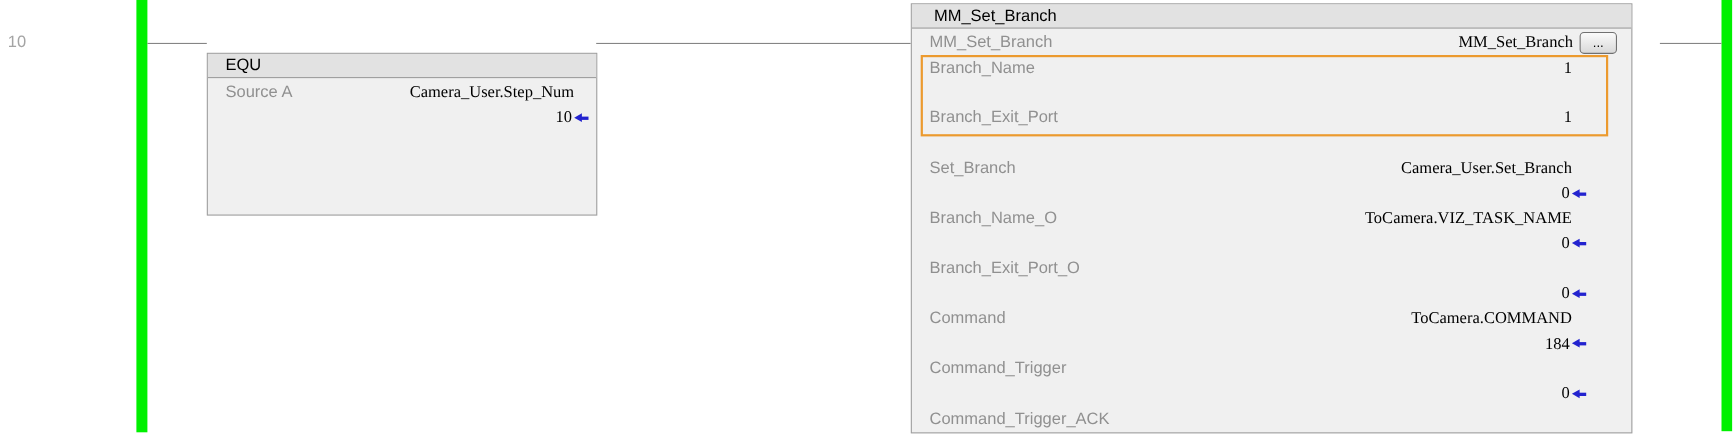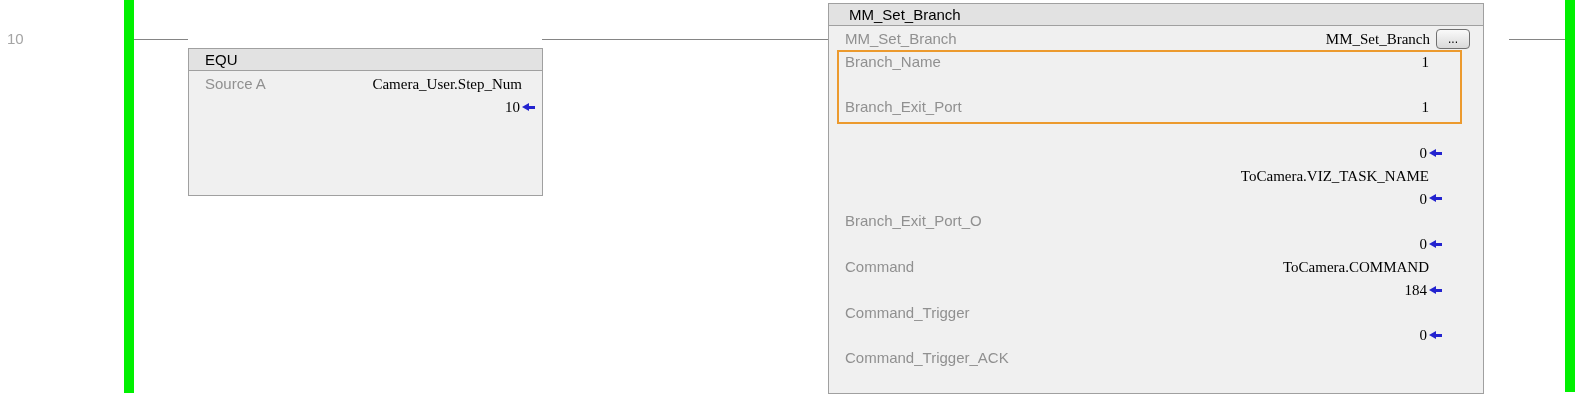--- a/index.html
+++ b/index.html
@@ -148,27 +148,34 @@
           </span>
         </div>
         <div class="row"></div>
         <div class="row">
           <span class="lbl">Branch_Exit_Port</span>
           <span class="valwrap">
             <span class="val">1</span>
           </span>
         </div>
         <div class="row"></div>
-        <div class="row arrow-row">
-          <span class="valwrap">
-            <span class="val">0</span>
-            <span class="arr"></span>
-          </span>
-        </div>
-        <div class="row">
+        <div class="row">
+          <span class="lbl">Set_Branch</span>
+          <span class="valwrap">
+            <span class="val">Camera_User.Set_Branch</span>
+          </span>
+        </div>
+        <div class="row arrow-row">
+          <span class="valwrap">
+            <span class="val">0</span>
+            <span class="arr"></span>
+          </span>
+        </div>
+        <div class="row">
+          <span class="lbl">Branch_Name_O</span>
           <span class="valwrap">
             <span class="val">ToCamera.VIZ_TASK_NAME</span>
           </span>
         </div>
         <div class="row arrow-row">
           <span class="valwrap">
             <span class="val">0</span>
             <span class="arr"></span>
           </span>
         </div>

